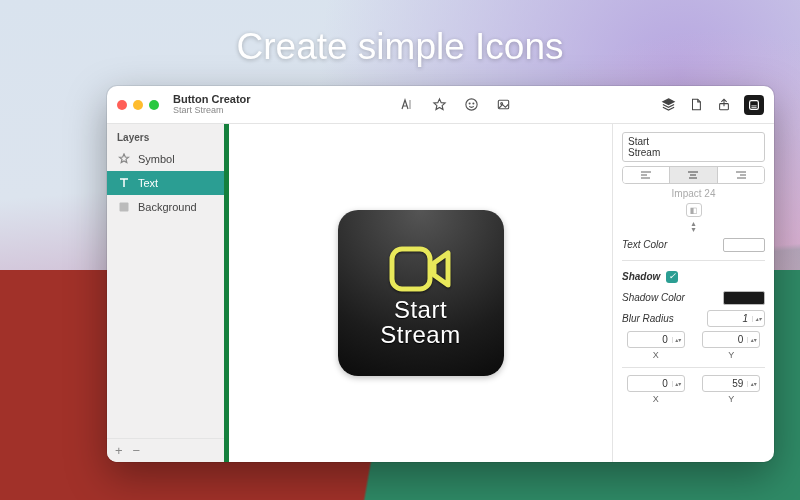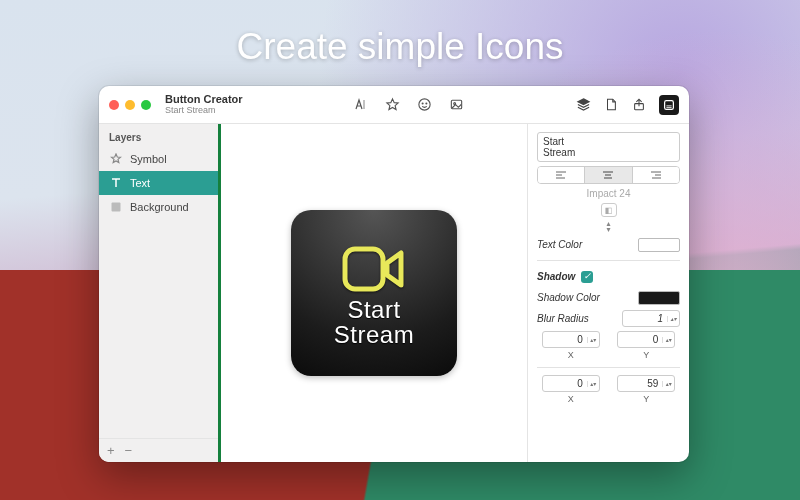--- a/index.html
+++ b/index.html
@@ -29,22 +29,22 @@
   position: absolute;
   top: 26px; left: 0; right: 0;
   text-align: center;
   color: #fff;
   font-size: 37px;
   font-weight: 400;
   text-shadow: 0 1px 4px rgba(0,0,0,0.25);
 }
 .window {
   position: absolute;
-  left: 99px; top: 86px;
-  width: 590px; height: 376px;
+  left: 107px; top: 86px;
+  width: 667px; height: 376px;
   background: #fff;
   border-radius: 10px;
   box-shadow: 0 14px 40px rgba(0,0,0,0.35), 0 0 0 1px rgba(0,0,0,0.08);
   display: flex; flex-direction: column;
   overflow: hidden;
 }
 .titlebar {
   height: 38px;
   display: flex; align-items: center;
   padding: 0 10px;
@@ -55,21 +55,21 @@
 .dot { width: 10px; height: 10px; border-radius: 50%; }
 .dot.red { background:#ff5f57; } .dot.yellow{background:#febc2e;} .dot.green{background:#28c840;}
 .title-group { display:flex; flex-direction:column; line-height:1.05; margin-left:2px;}
 .title-group .t1 { font-size:11px; font-weight:600; color:#333;}
 .title-group .t2 { font-size:9px; color:#888;}
 .toolbar-center { flex:1; display:flex; justify-content:center; gap:16px; color:#555;}
 .toolbar-right { display:flex; gap:12px; align-items:center; color:#444;}
 .tb-icon { width:16px; height:16px; display:flex; align-items:center; justify-content:center; cursor:default;}
 .tb-icon.active { background:#1a1a1a; border-radius:4px; padding:2px; width:20px; height:20px; color:#fff;}
 .body { flex:1; display:flex; min-height:0;}
-.sidebar { width:122px; background:#f1f0f0; border-right:3px solid #15803d; display:flex; flex-direction:column;}
+.sidebar { width:122px; background:#f1f0f0; border-right:5px solid #15803d; display:flex; flex-direction:column;}
 .side-title { font-size:10px; font-weight:600; color:#555; padding:8px 10px 4px;}
 .layer { display:flex; align-items:center; gap:7px; padding:5px 10px; font-size:11px; color:#444;}
 .layer.selected { background:#2b9e93; color:#fff;}
 .layer .licon { width:14px; height:14px; display:flex; align-items:center; justify-content:center; font-size:11px;}
 .layer.selected .licon{color:#fff;}
 .side-footer{ margin-top:auto; padding:4px 8px; display:flex; gap:10px; color:#888; font-size:13px; border-top:1px solid #e4e4e4;}
 .canvas-area { flex:1; display:flex; align-items:center; justify-content:center; background:#fff; position:relative;}
 .icon-preview {
   width:166px; height:166px; border-radius:20px;
   background: radial-gradient(circle at 50% 0%, #555 0%, #1c1c1c 70%, #0b0b0b 100%);

